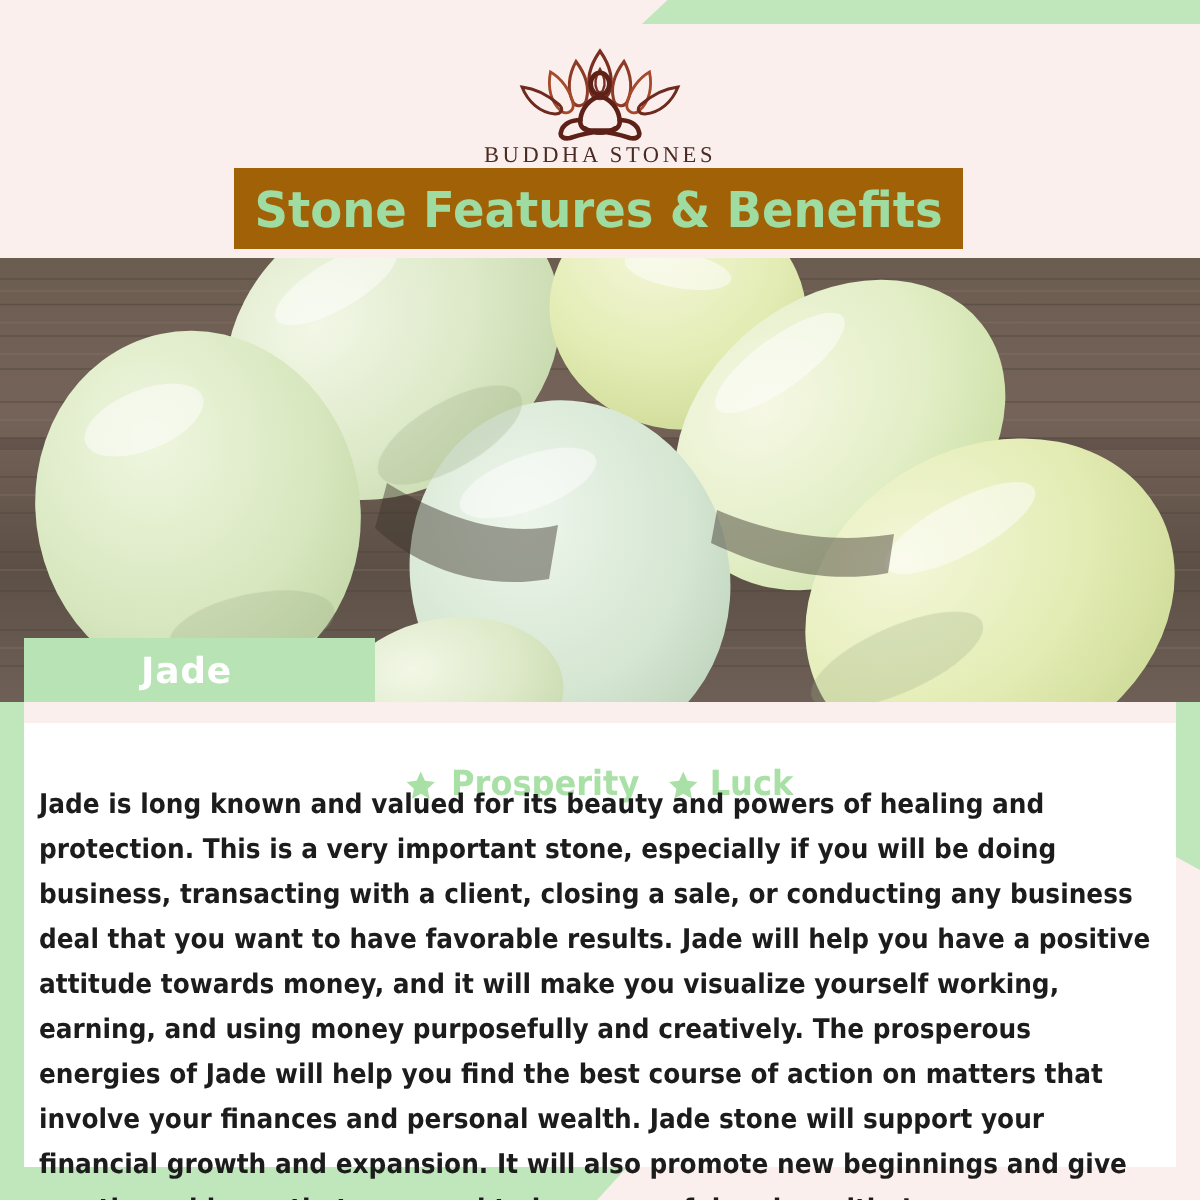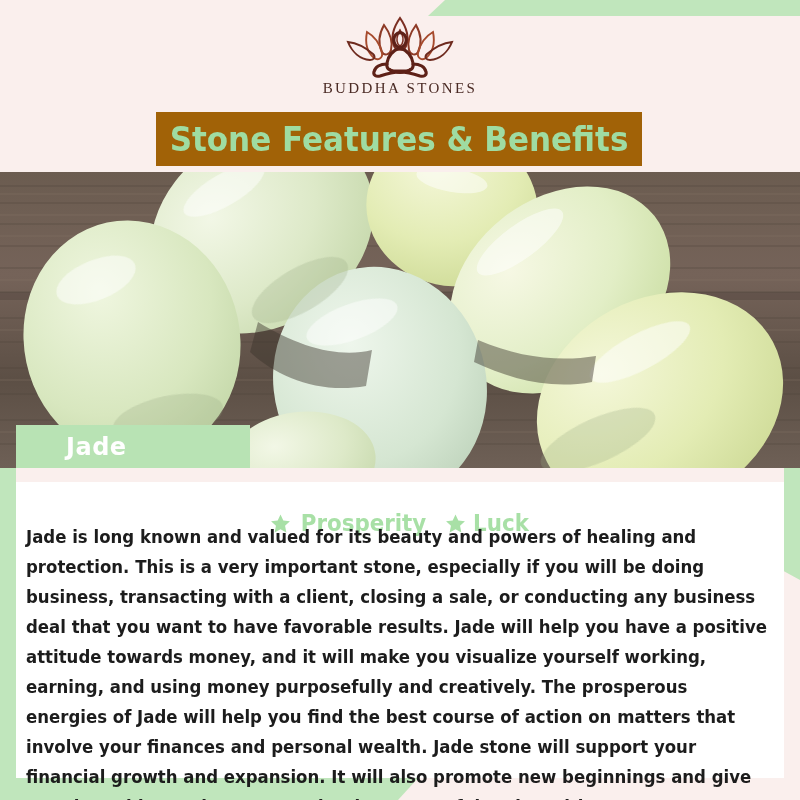--- a/index.html
+++ b/index.html
@@ -70,21 +70,21 @@
   .header {
     position: absolute;
     top: 0;
     left: 0;
     width: 800px;
     height: 118px;
     display: flex;
     flex-direction: column;
     align-items: center;
     justify-content: flex-start;
-    padding-top: 12px;
+    padding-top: 28px;
     box-sizing: border-box;
   }
   .logo-mark {
     width: 148px;
     height: 66px;
     display: block;
   }
   .brand-name {
     margin-top: 2px;
     font-family: "Liberation Serif", serif;
@@ -137,21 +137,21 @@
   .stone-label {
     position: absolute;
     top: 425px;
     left: 16px;
     width: 234px;
     height: 43px;
     background: #b8e3b4;
     display: flex;
     align-items: center;
     box-sizing: border-box;
-    padding-left: 50px;
+    padding-left: 78px;
   }
   .stone-label-text {
     font-family: "DejaVu Sans", sans-serif;
     font-weight: bold;
     font-size: 24px;
     color: #ffffff;
     letter-spacing: 0.5px;
   }
 
   

